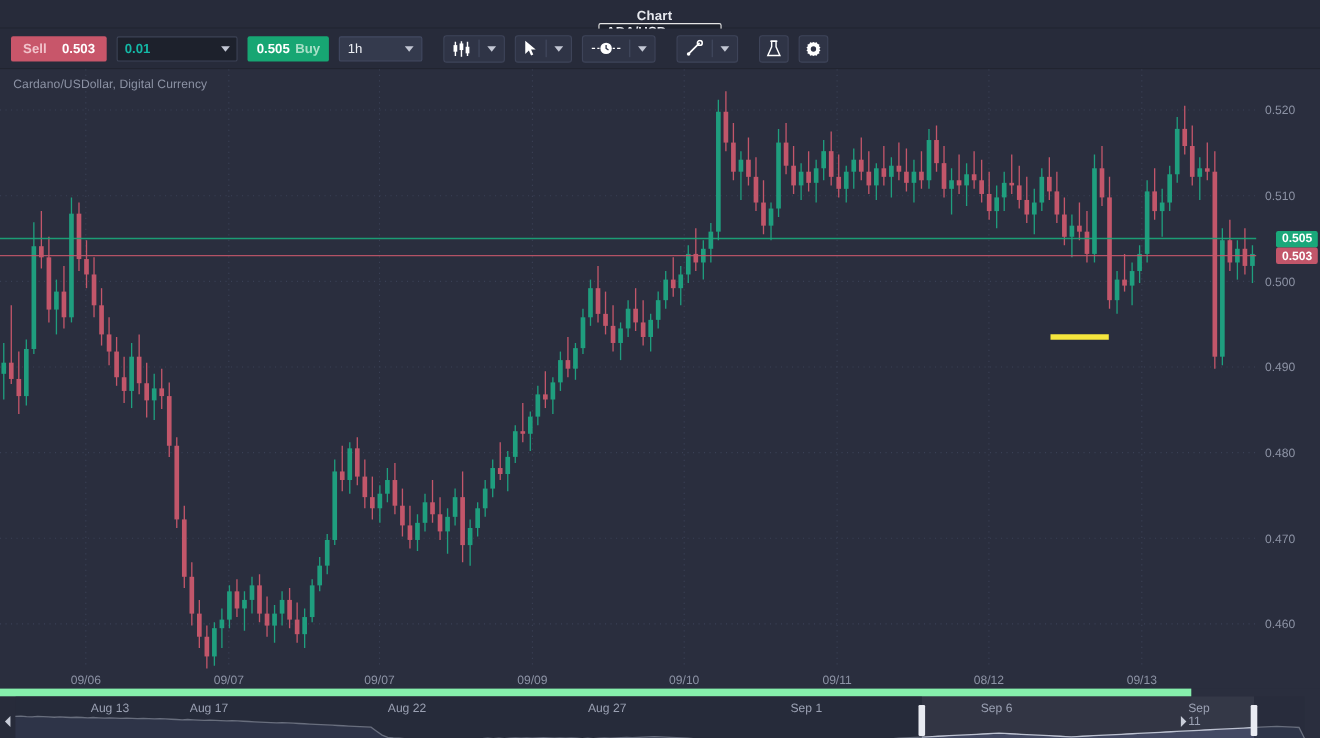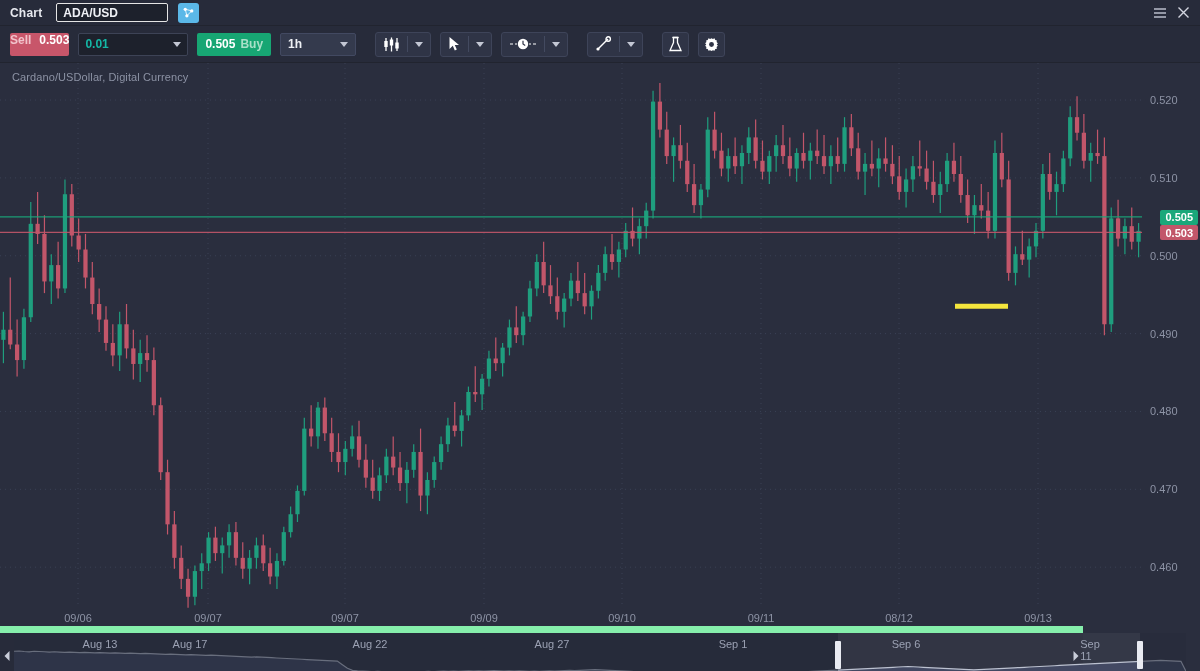--- a/index.html
+++ b/index.html
@@ -8,21 +8,21 @@
     background: #272b3a;
     font-family: "Liberation Sans", sans-serif;
     overflow: hidden;
   }
   #app { position: relative; width: 1200px; height: 671px; background: #2a2e3e; }
 
   
   .titlebar {
     position: absolute; left: 0; top: 0; width: 1200px; height: 26px;
     background: #272b3a; border-bottom: 1px solid #21242f;
-    display: flex; align-items: center; padding: 7px 6px;
+    display: flex; align-items: center; padding: 7px 6px; flex-direction: column;
   }
   .title-label {
     color: #e7e9ef; font-size: 12px; font-weight: bold; letter-spacing: .2px;
     margin-left: 4px; margin-right: 14px;
   }
   .symbol-input {
     width: 112px; height: 19px; background: #1d212c;
     border: 1px solid #e5e5e5; border-radius: 2px;
     color: #eef0f5; font-size: 12px; font-weight: bold;
     padding: 0 6px; font-family: "Liberation Sans", sans-serif;
@@ -37,21 +37,21 @@
   .tb-icon { color: #b9bdca; cursor: pointer; display: flex; align-items: center; }
 
   
   .toolbar {
     position: absolute; left: 0; top: 26px; width: 1200px; height: 37px;
     background: #272b3a; border-bottom: 1px solid #21242f;
     display: flex; align-items: center; padding-left: 10px; gap: 9px;
   }
   .btn-sell {
     height: 23px; background: #c8566a; border-radius: 2px;
-    display: flex; padding: 0 0; gap: 8px; cursor: pointer;
+    display: flex; align-items: center; padding: 0 11px; gap: 14px; cursor: pointer;
   }
   .btn-sell .lbl { color: #f1c3cb; font-size: 12px; font-weight: bold; }
   .btn-sell .val { color: #ffffff; font-size: 12px; font-weight: bold; }
   .btn-buy {
     height: 23px; background: #17a673; border-radius: 2px;
     display: flex; align-items: center; padding: 0 8px; gap: 5px; cursor: pointer;
   }
   .btn-buy .val { color: #ffffff; font-size: 12px; font-weight: bold; }
   .btn-buy .lbl { color: #a9e0c8; font-size: 12px; font-weight: bold; }
 
@@ -61,21 +61,21 @@
   }
   .qty-select .v { color: #14b8a6; font-size: 12px; font-weight: bold; }
   .caret { margin-left: auto; width: 0; height: 0;
     border-left: 4px solid transparent; border-right: 4px solid transparent;
     border-top: 5px solid #c3c7d4; }
 
   .tf-select {
     width: 76px; height: 23px; background: #343a4d; border: 1px solid #424961;
     border-radius: 2px; display: flex; align-items: center; padding: 0 7px; cursor: pointer;
   }
-  .tf-select .v { color: #eef0f5; font-size: 12px; font-weight: bold; text-align: right; }
+  .tf-select .v { color: #eef0f5; font-size: 12px; font-weight: normal; text-align: right; }
 
   .tool-group {
     height: 25px; background: #2f3446; border: 1px solid #3e4459; border-radius: 3px;
     display: flex; align-items: center;
   }
   .tool-btn { height: 23px; display: flex; align-items: center; justify-content: center;
     padding: 0 7px; cursor: pointer; }
   .tool-split { width: 1px; height: 16px; background: #434a60; }
   .tool-caret { width: 0; height: 0; border-left: 4px solid transparent;
     border-right: 4px solid transparent; border-top: 5px solid #c3c7d4; }

